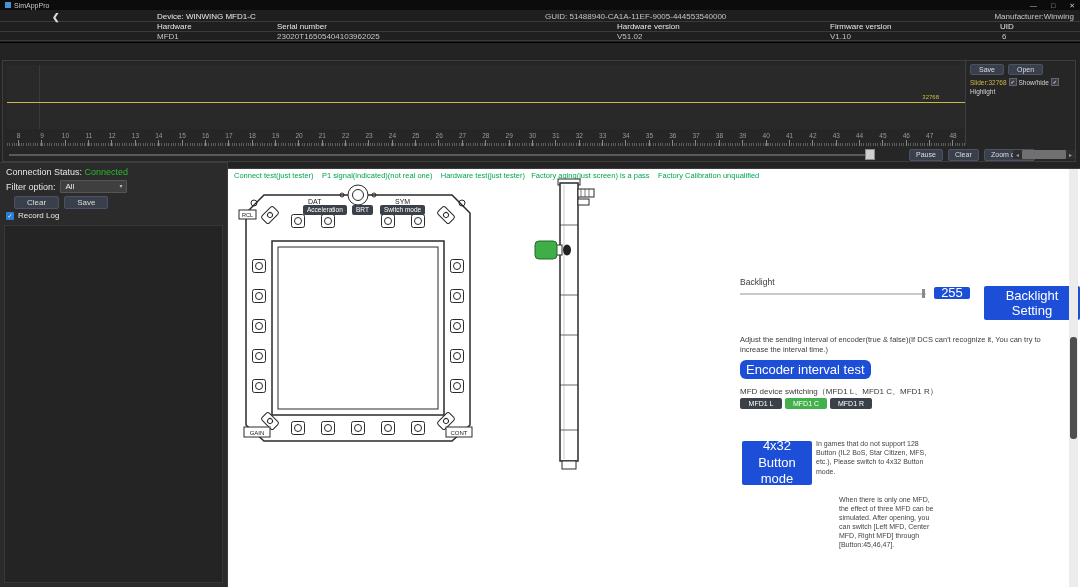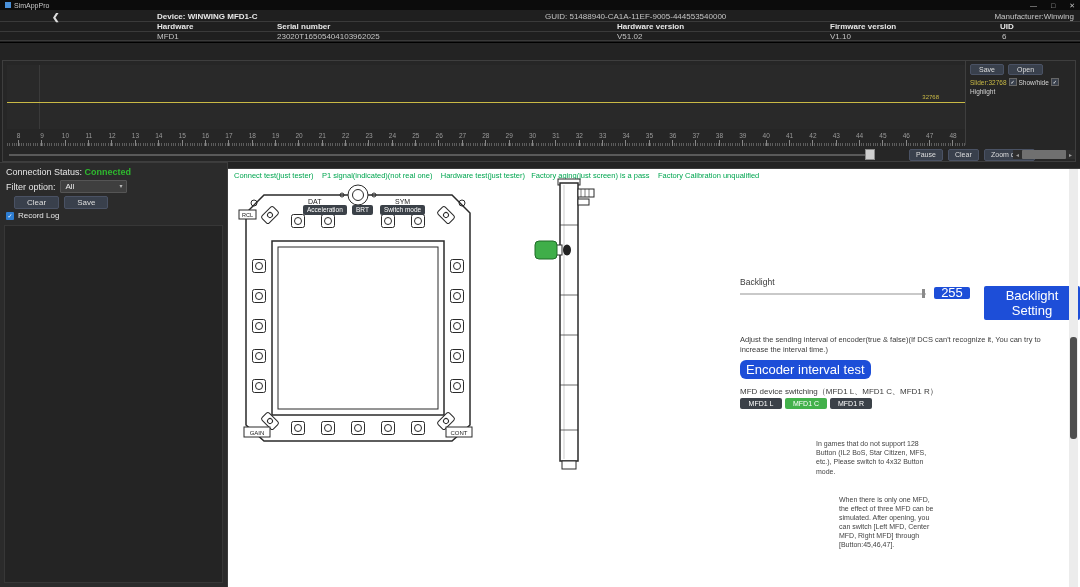--- a/index.html
+++ b/index.html
@@ -10,21 +10,21 @@
   
   .titlebar{position:absolute;left:0;top:0;width:1080px;height:10px;background:#0c0c0c;
             display:flex;align-items:center;padding:0 5px;box-sizing:border-box;color:#c8c8c8;font-size:7px;}
   .appicon{width:6px;height:6px;background:#4a90d9;margin-right:3px;}
   .win-controls{margin-left:auto;display:flex;gap:14px;color:#bbb;font-size:7px;line-height:1;}
 
   
   .header{position:absolute;left:0;top:10px;width:1080px;height:32px;background:#1f1f1f;
           border-bottom:1px solid #000;color:#ddd;font-size:8px;}
   .header .rowline{position:absolute;left:0;right:0;height:1px;background:#3a3a3a;}
-  .hlabel{font-weight:bold;color:#e8e8e8;}
+  .hlabel{font-weight:normal;color:#e8e8e8;}
   .hval{color:#c4c4c4;}
 
   
   .tabbar{position:absolute;left:0;top:42px;width:1080px;height:18px;background:#161616;
           display:flex;align-items:center;padding-left:8px;box-sizing:border-box;gap:5px;}
   .tab{background:#39404c;border:1px solid #4a5264;color:#e2e2e2;font-size:8px;
        padding:2px 8px;border-radius:2px;white-space:nowrap;}
   .tab.active{background:#454e5e;}
 
   
@@ -57,21 +57,21 @@
   .readoutline{margin-top:3px;display:flex;align-items:center;gap:2px;flex-wrap:wrap;}
   .slider-readout{color:#c9b945;font-size:6.5px;}
   .tinycheck{width:6px;height:6px;background:#39404c;border:1px solid #666;color:#fff;font-size:5px;
              line-height:6px;text-align:center;display:inline-block;}
   .tinylabel{color:#d5d5d5;font-size:6.5px;}
 
   
   .sidebar{position:absolute;left:0;top:162px;width:228px;height:425px;background:#2b2b2b;
            border-right:1px solid #3c3c3c;border-top:1px solid #3c3c3c;box-sizing:border-box;color:#e6e6e6;}
   .conn{position:absolute;left:6px;top:4px;font-size:9px;}
-  .conn .ok{color:#2eb82e;font-weight:bold;}
+  .conn .ok{color:#2eb82e;font-weight:normal;}
   .filterline{position:absolute;left:6px;top:17px;font-size:9px;display:flex;align-items:center;gap:4px;}
   .dropdown{position:relative;background:#3f3f3f;border:1px solid #555;color:#eee;font-size:8px;
             padding:1px 16px 1px 5px;border-radius:1px;min-width:44px;}
   .dropdown .caret{position:absolute;right:3px;top:1px;font-size:6px;color:#bbb;}
   .side-btnrow{position:absolute;left:14px;top:33px;display:flex;gap:5px;}
   .side-btn{background:#39404c;border:1px solid #4a5264;color:#dedede;font-size:8px;padding:1px 12px;border-radius:2px;}
   .recordline{position:absolute;left:6px;top:48px;display:flex;align-items:center;gap:4px;font-size:8px;}
   .checkbox{width:8px;height:8px;background:#2d7dd2;border-radius:1px;color:#fff;font-size:6px;
             line-height:8px;text-align:center;}
   .logarea{position:absolute;left:4px;top:62px;right:4px;bottom:4px;background:#242424;border:1px solid #373737;}
@@ -343,20 +343,21 @@
     <div class="enc-text">Adjust the sending interval of encoder(true &amp; false)(If DCS can't recognize it, You can try to increase the interval time.)</div>
     <button class="enc-btn dkbtn">Encoder interval test</button>
 
     <div class="mfdsw-label">MFD device switching（MFD1 L、MFD1 C、MFD1 R）</div>
     <div class="mfdsw-row">
       <span class="mfdsw-btn">MFD1 L</span>
       <span class="mfdsw-btn active">MFD1 C</span>
       <span class="mfdsw-btn">MFD1 R</span>
     </div>
 
+    <button class="dkbtn block-btn btn4x32">4x32 Button mode</button>
     <div class="desc4x32">In games that do not support 128 Button (IL2 BoS, Star Citizen, MFS, etc.), Please switch to 4x32 Button mode.</div>
 
     <div class="descsplit3">When there is only one MFD, the effect of three MFD can be simulated. After opening, you can switch [Left MFD, Center MFD, Right MFD] through [Button:45,46,47].</div>
 
     <div class="vscroll">
       <div class="thumb"></div>
     </div>
   </div>
 
 </div>

